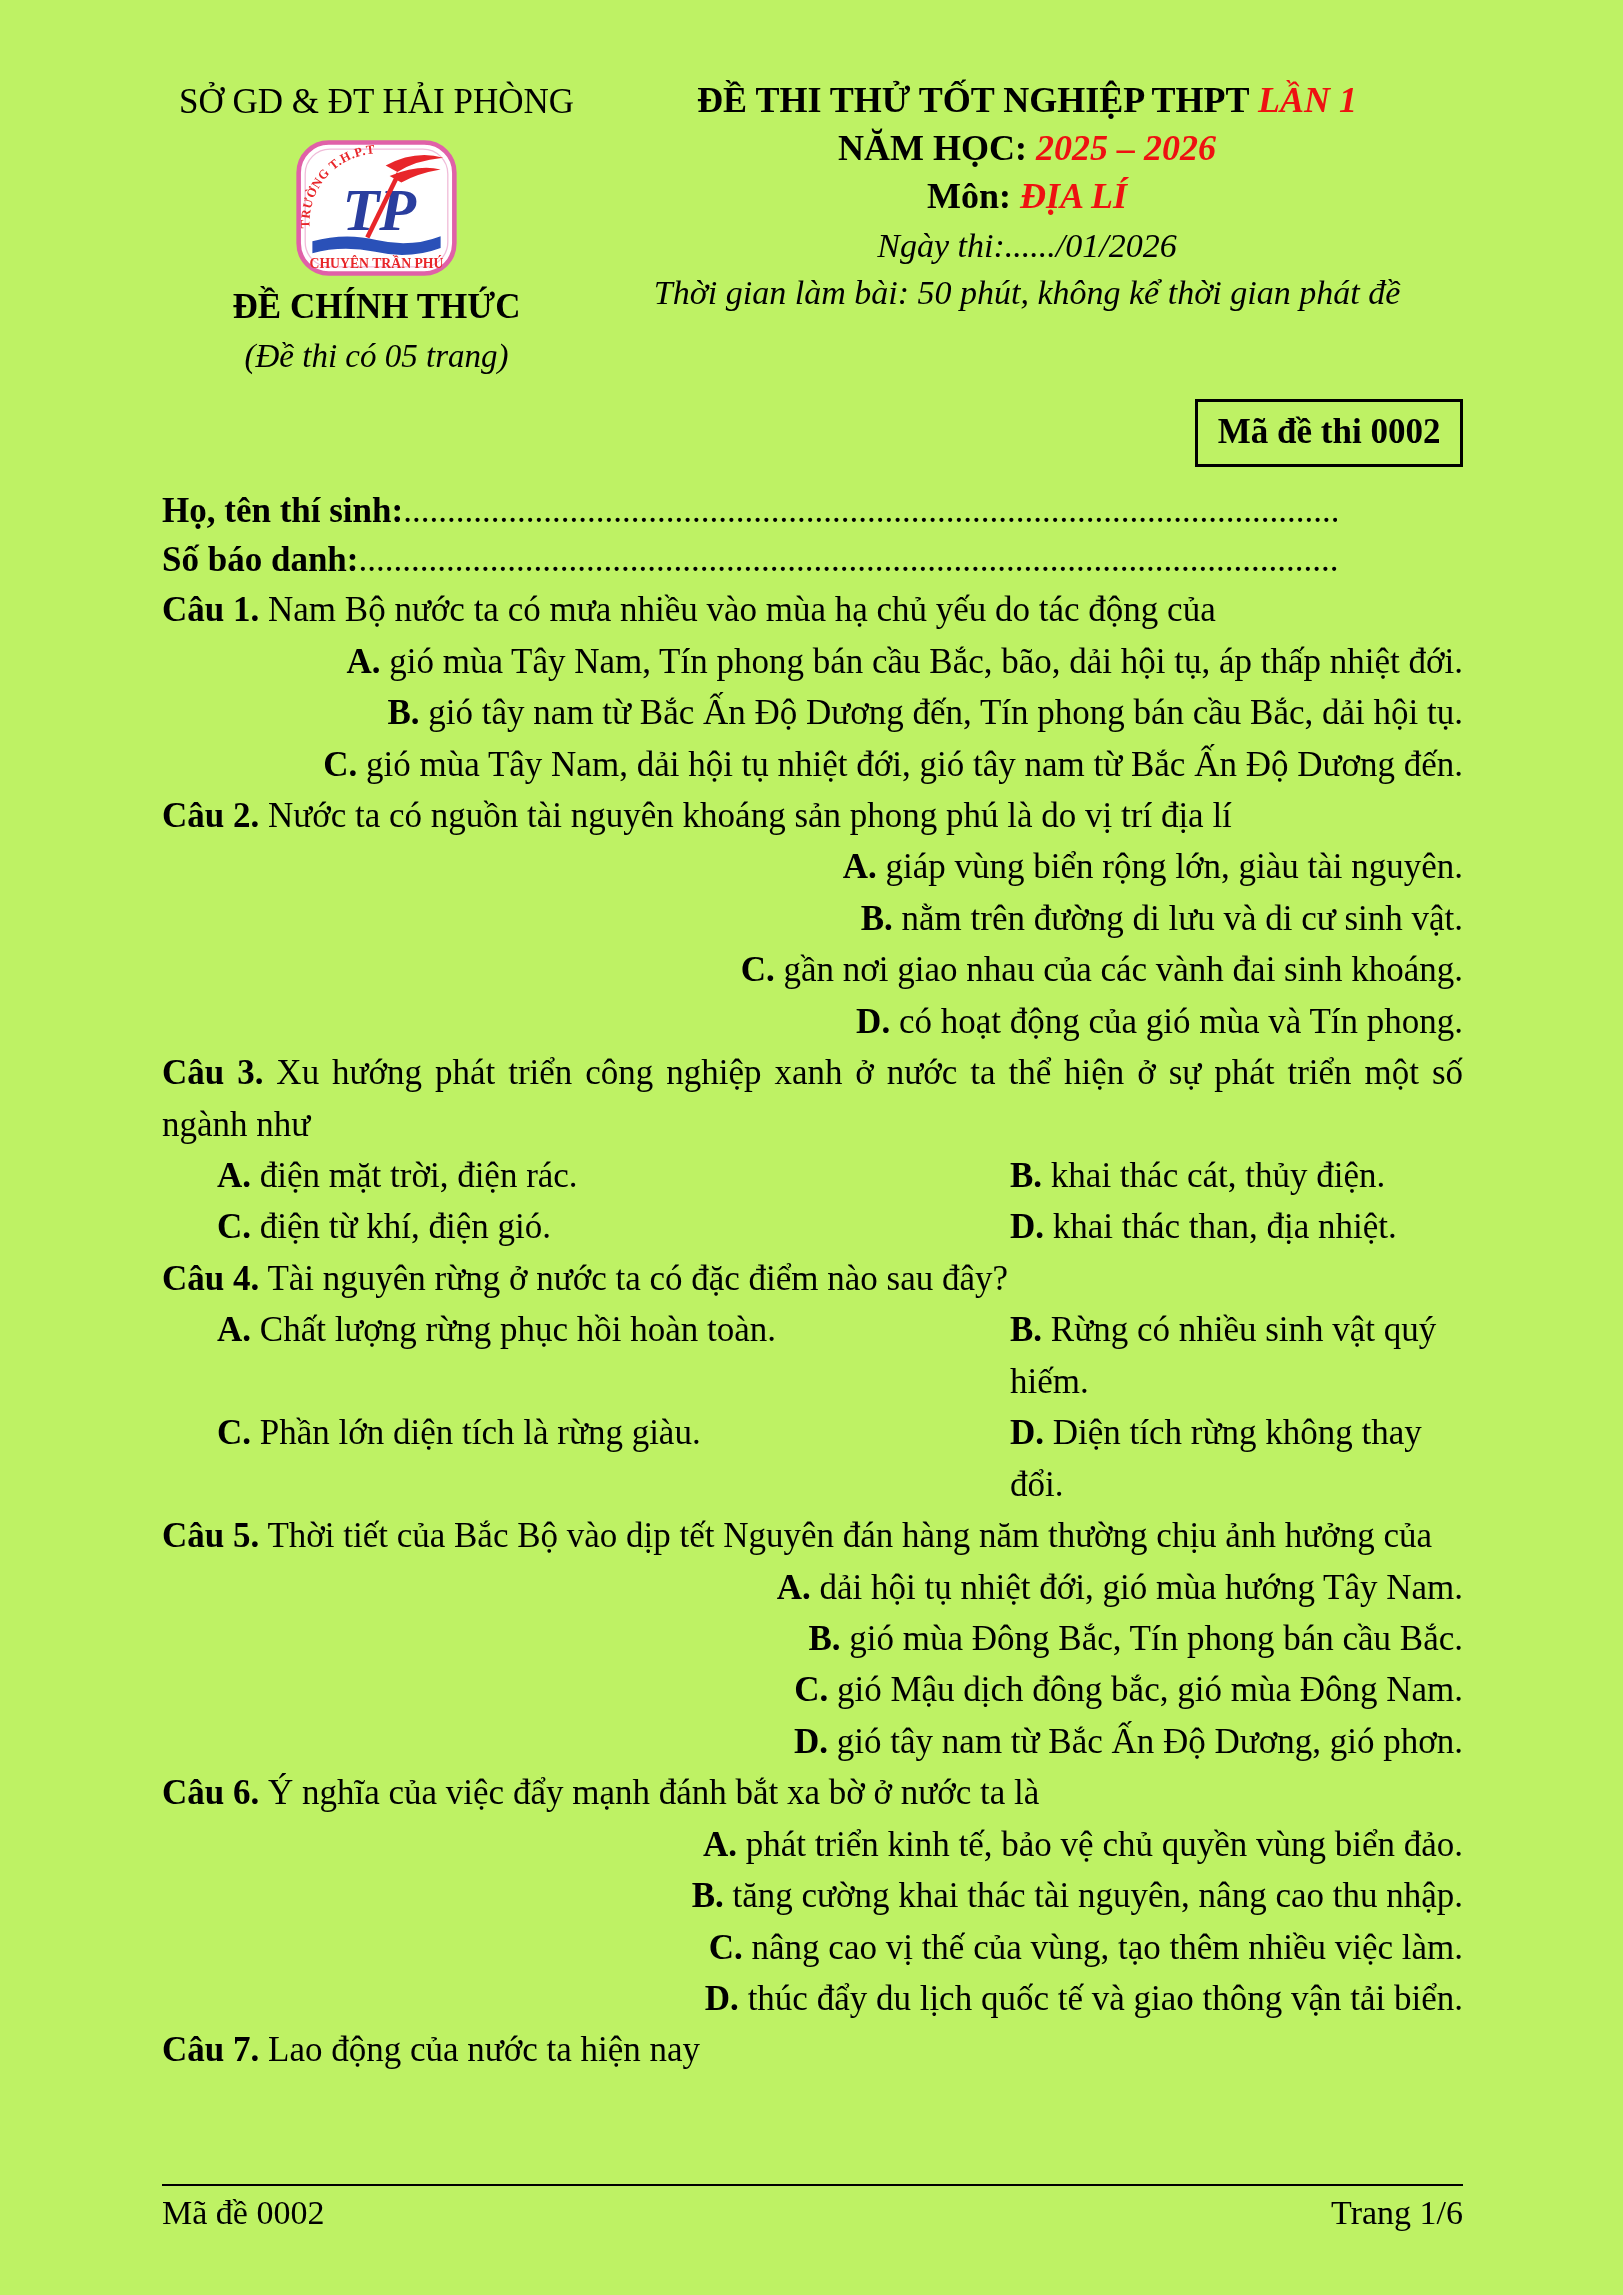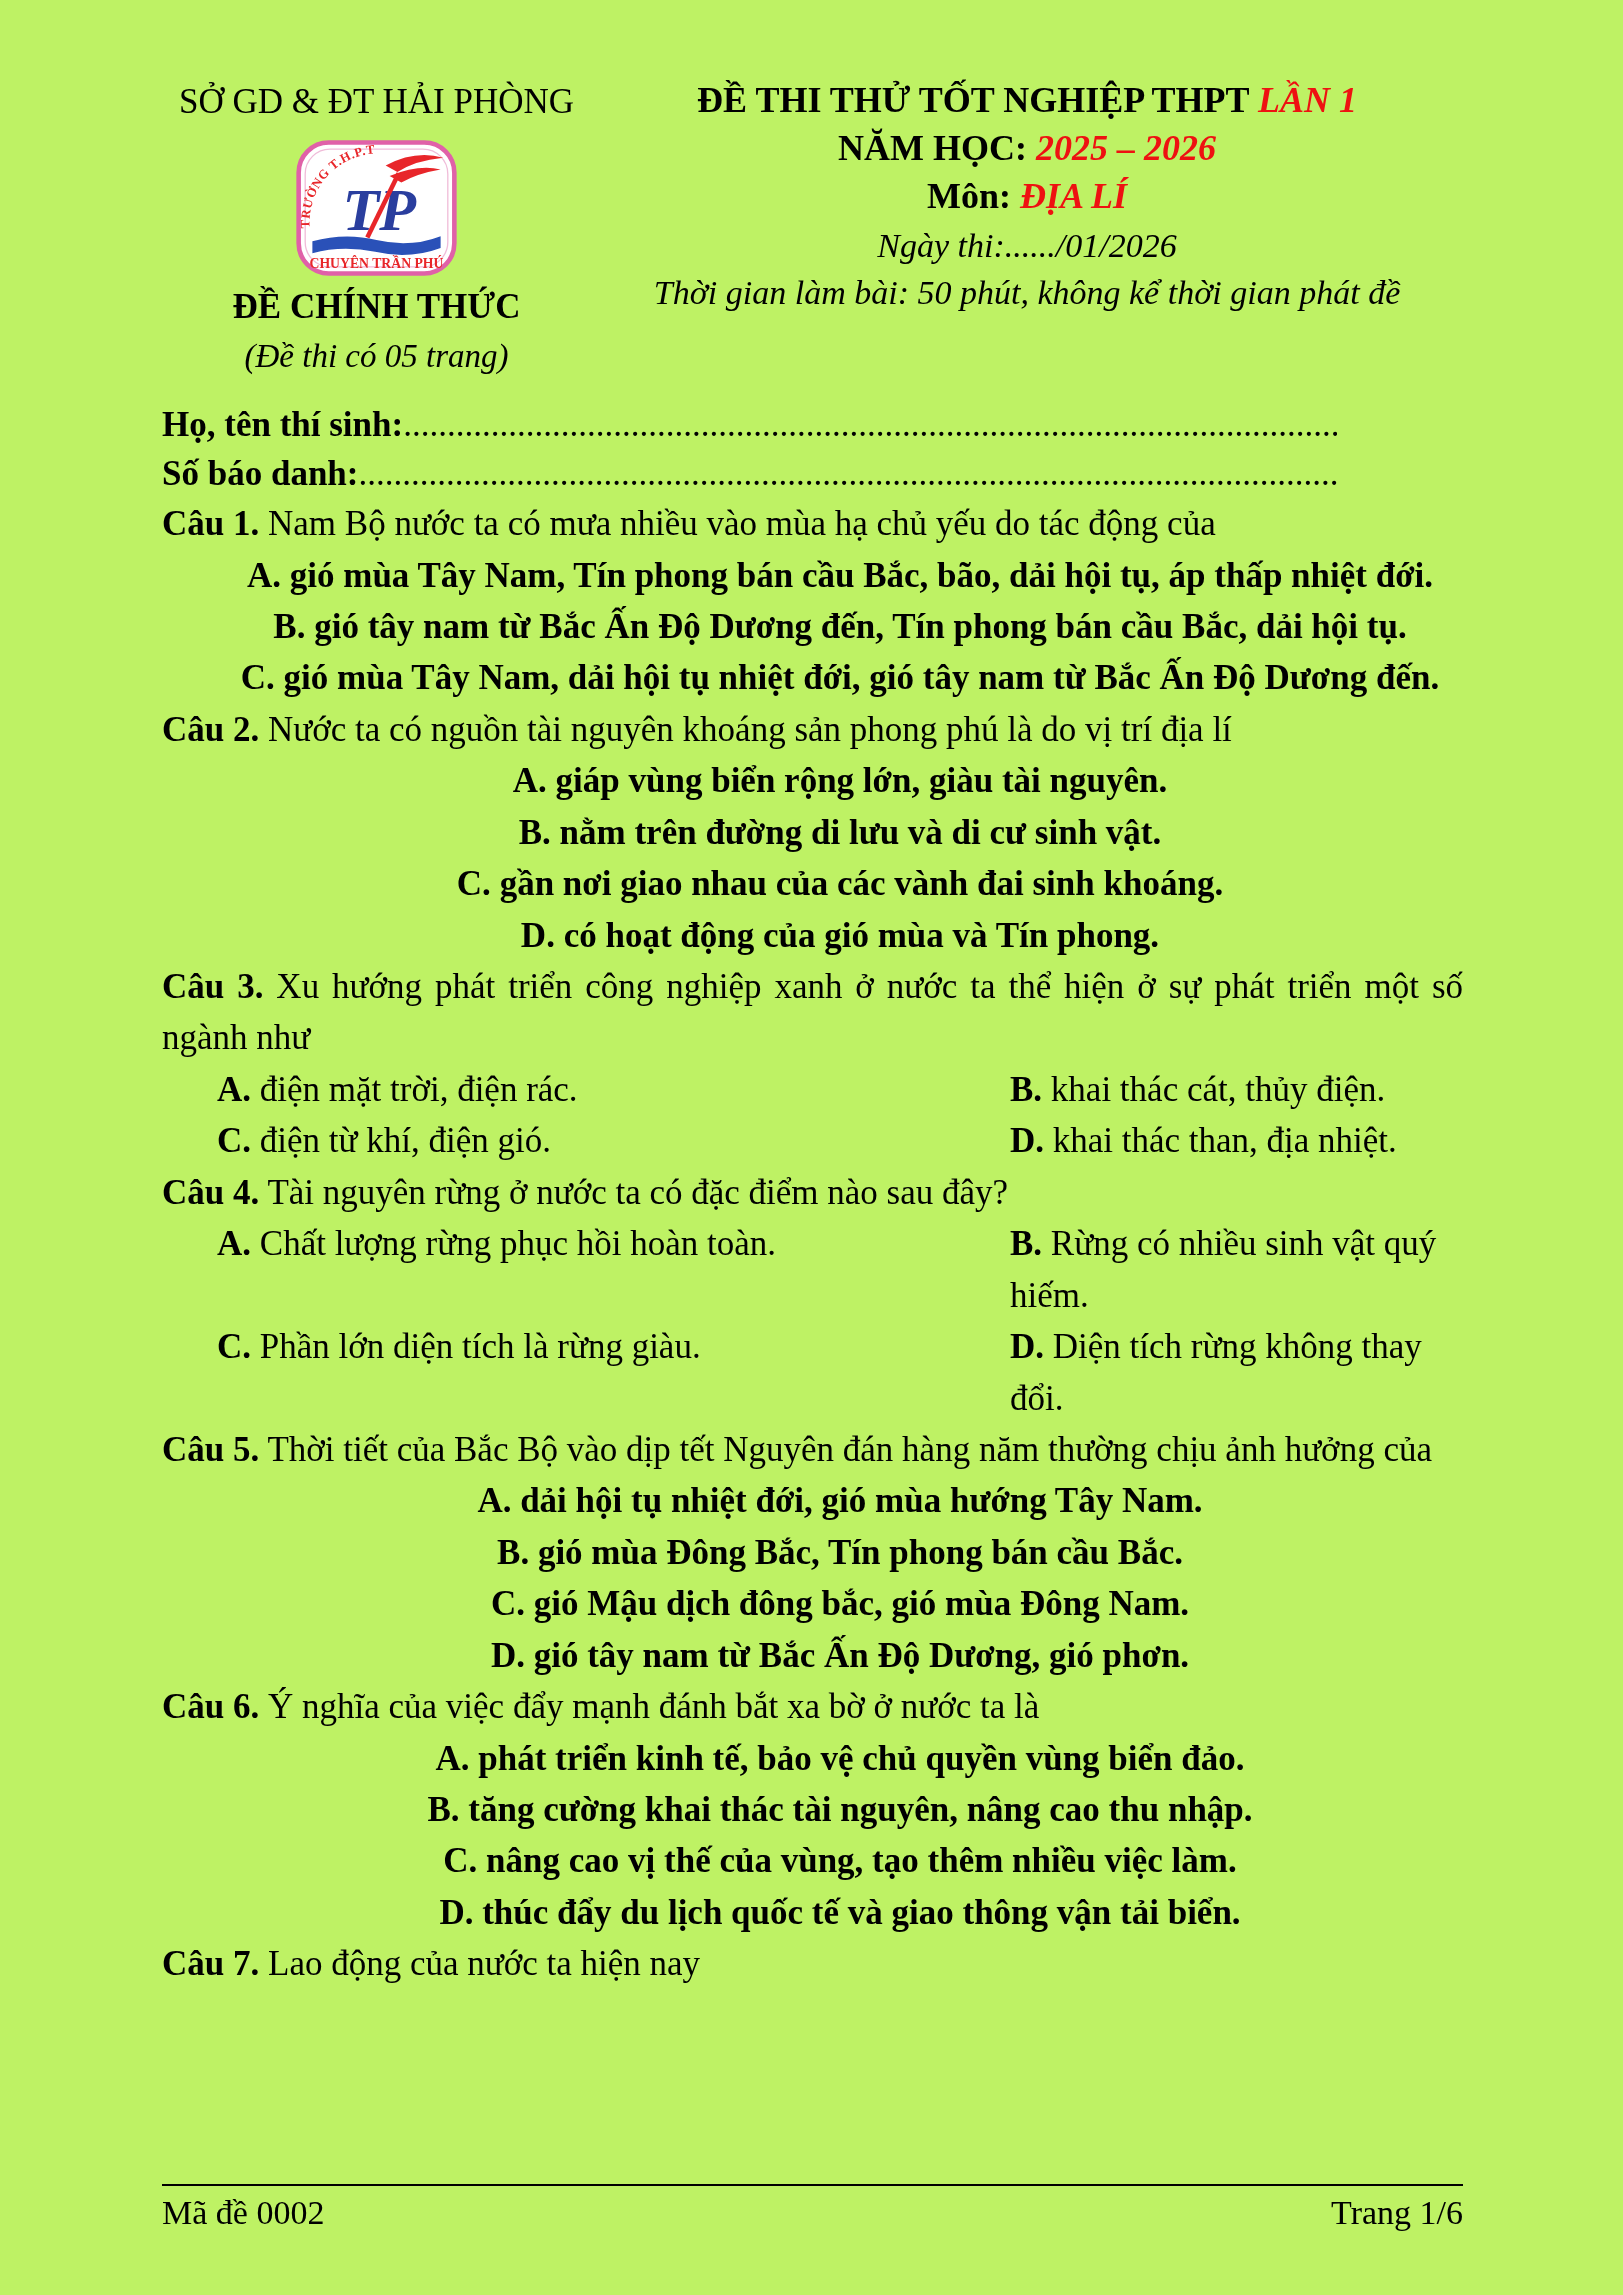--- a/index.html
+++ b/index.html
@@ -49,21 +49,21 @@
     line-height: 1.4;
   }
   .fill-line b { font-weight: bold; }
 
   
   .part-heading { margin-top: 27.5px; text-align: justify; }
 
   
   .question .stem { text-align: justify; }
   .opts { padding-left: 55px; }
-  .opts p { text-align: center; font-weight: bold; }
+  .opts p { text-align: right; }
   .opts-grid {
     display: grid;
     grid-template-columns: 793px 1fr;
     padding-left: 55px;
   }
 
   
   .footer {
     position: absolute;
     left: 162px;
@@ -109,20 +109,23 @@
 
     <div class="h-right">
       <p class="t"><span>ĐỀ THI THỬ TỐT NGHIỆP THPT</span> <span class="red">LẦN 1</span></p>
       <p class="t"><span>NĂM HỌC:</span> <span class="red">2025 – 2026</span></p>
       <p class="t"><span>Môn:</span> <span class="red">ĐỊA LÍ</span></p>
       <p class="it">Ngày thi:....../01/2026</p>
       <p class="it">Thời gian làm bài: 50 phút, không kể thời gian phát đề</p>
     </div>
   </div>
 
+  <div class="codebox-row">
+    <span class="codebox">Mã đề thi 0002</span>
+  </div>
 
   <div class="student">
     <p class="fill-line"><b>Họ, tên thí sinh:</b><span>............................................................................................................................................</span></p>
     <p class="fill-line"><b>Số báo danh:</b><span>............................................................................................................................................</span></p>
   </div>
 
 
   <div class="question">
     <p class="stem"><b>Câu 1.</b> <span>Nam Bộ nước ta có mưa nhiều vào mùa hạ chủ yếu do tác động của</span></p>
     <div class="opts">

